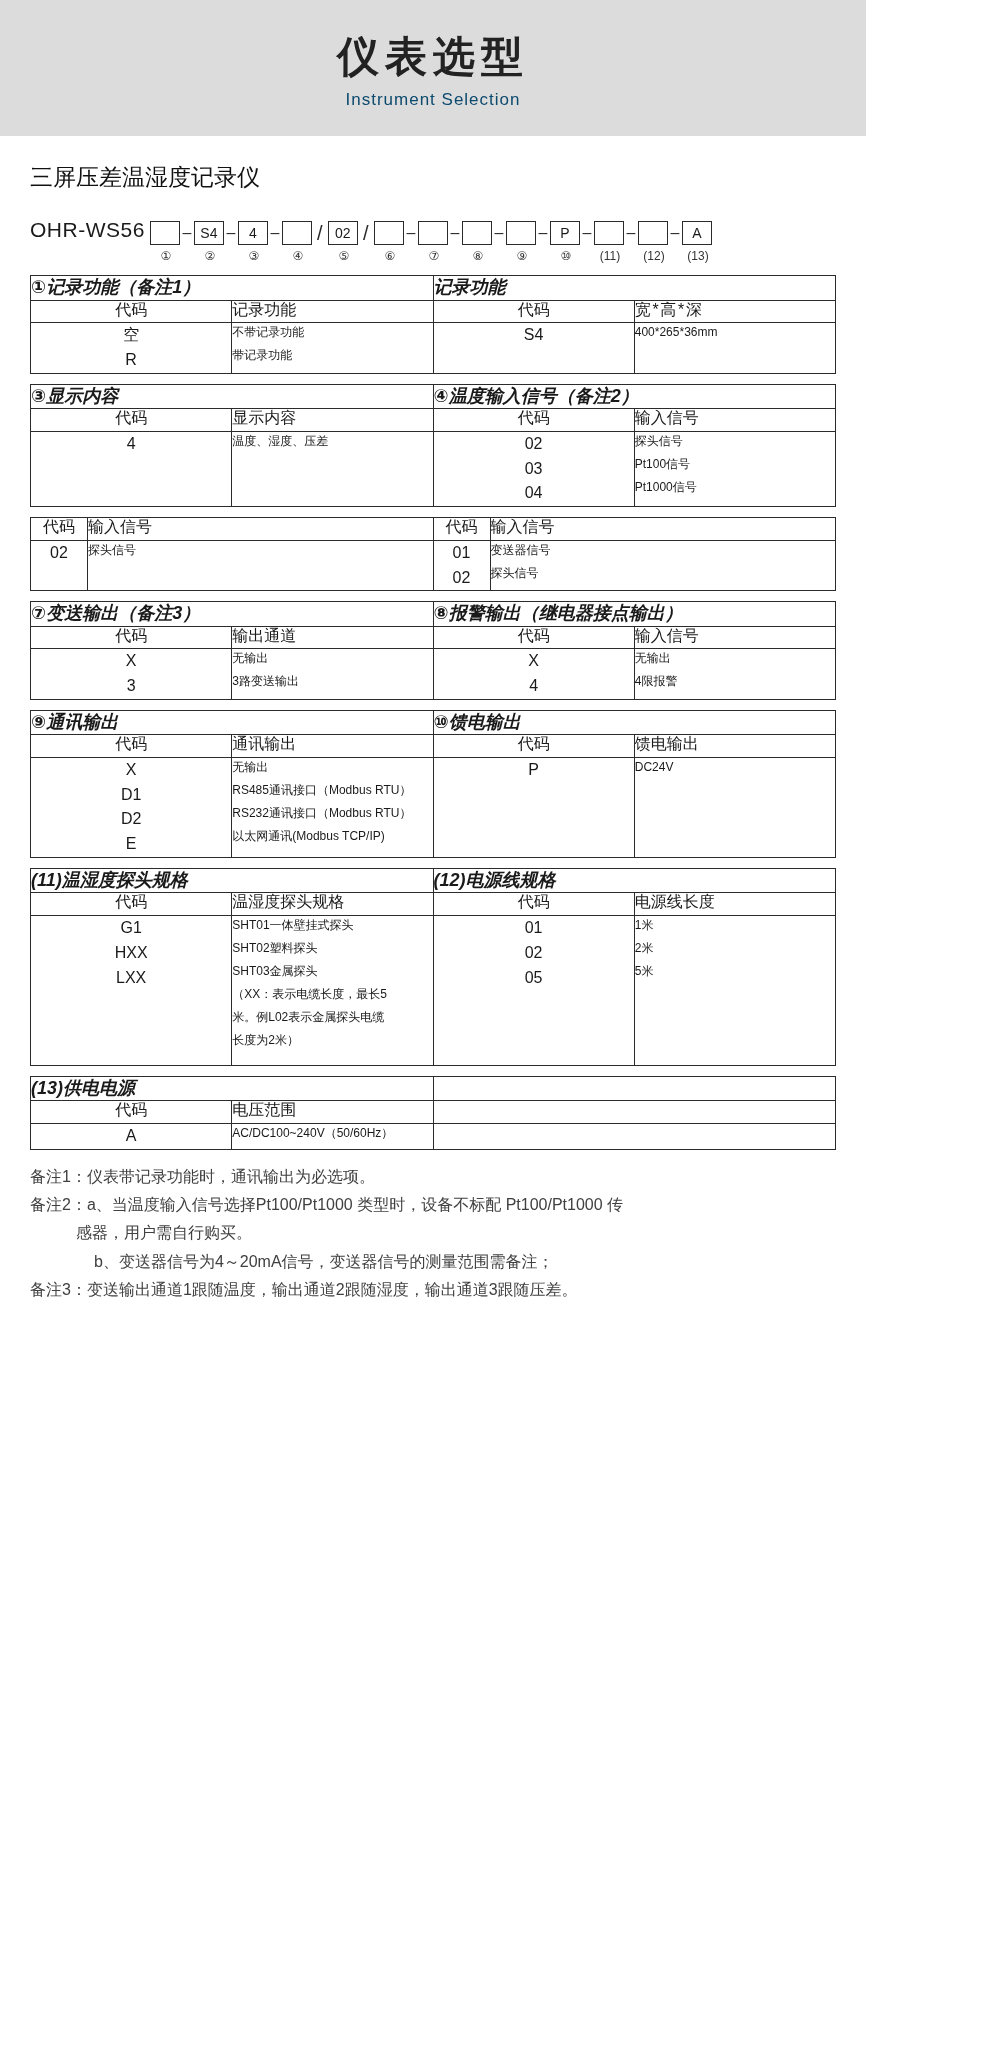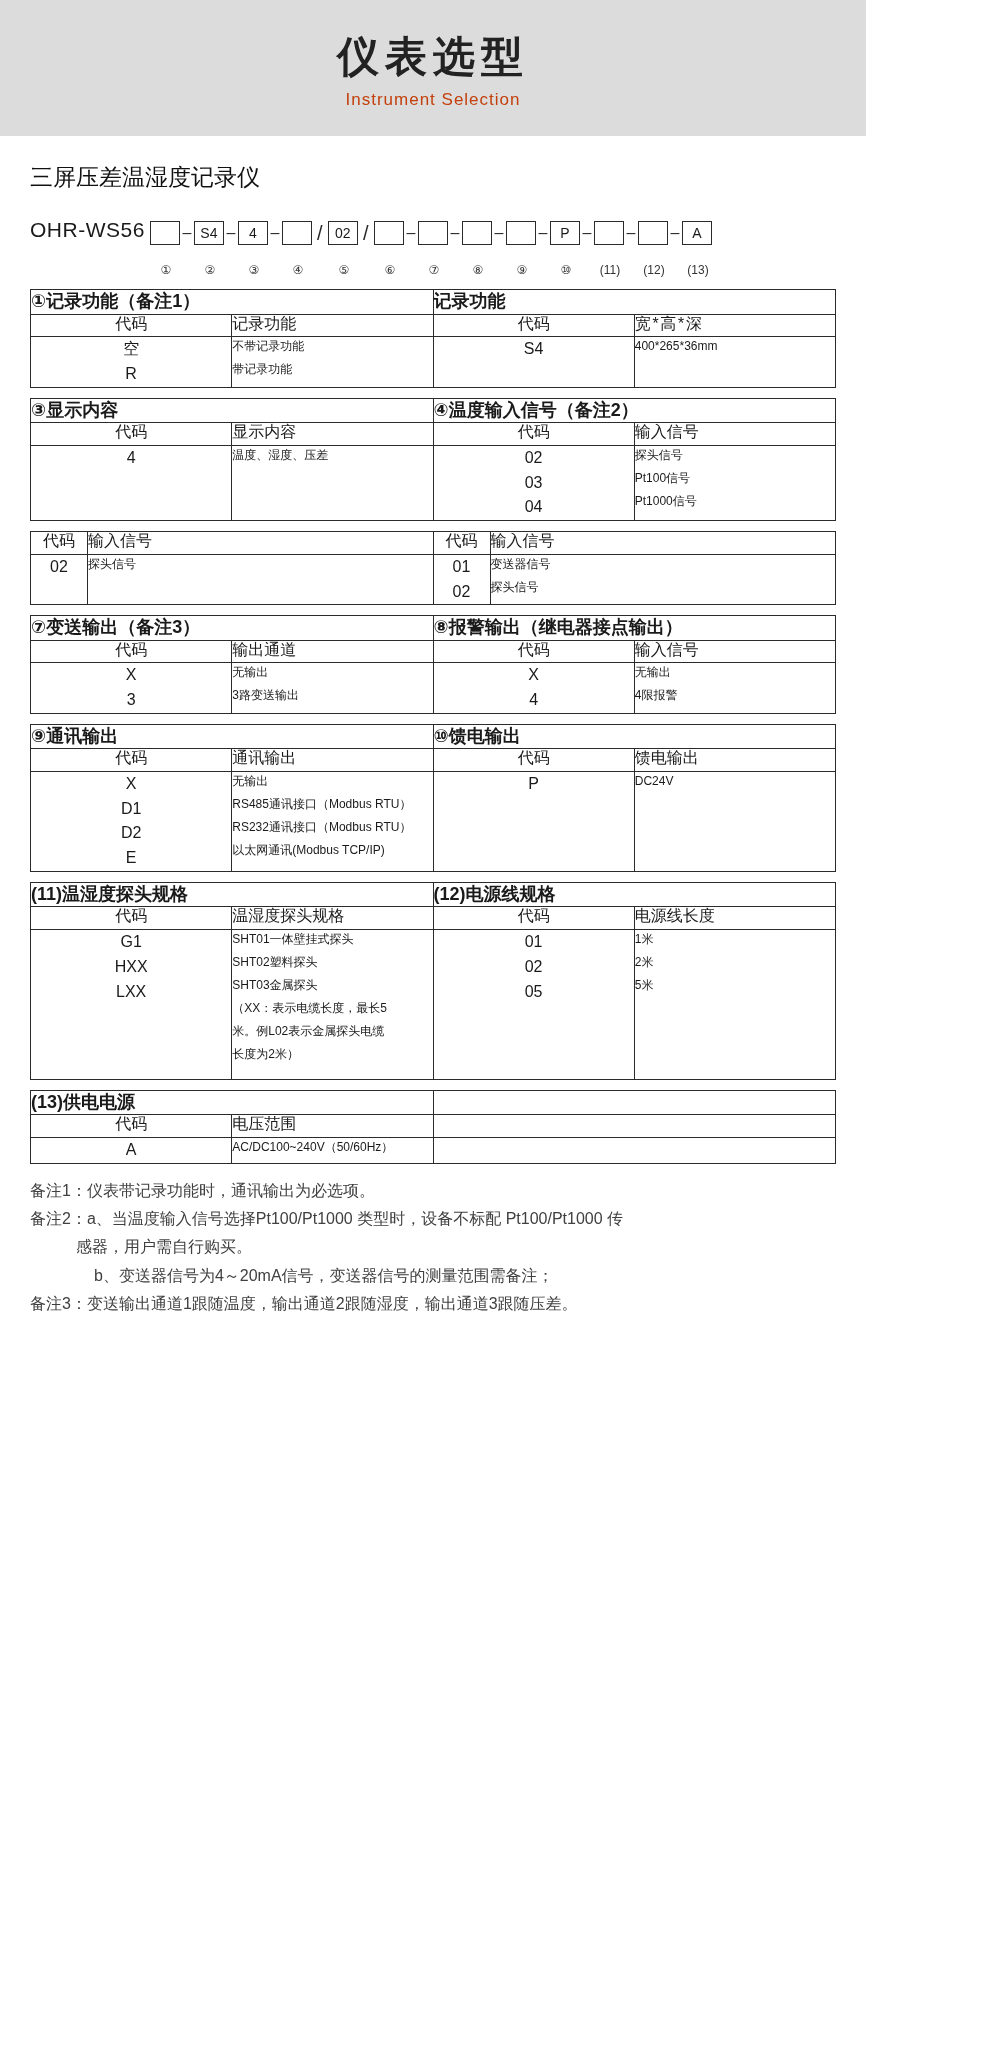--- a/index.html
+++ b/index.html
@@ -22,39 +22,39 @@
     margin:0;
     font-size:42px;
     font-weight:700;
     letter-spacing:6px;
     color:#222;
     line-height:1.1;
   }
   .header .sub{
     margin-top:10px;
     font-size:17px;
-    color:#c2410c;
+    color:#0c4a6e;
     letter-spacing:1px;
   }
 
   
   .content{padding:0 30px;}
 
   .model-title{
     font-size:23px;
     font-weight:400;
     margin:26px 0 18px 0;
     color:#111;
   }
 
   
   .codeline{
     display:flex;
     align-items:flex-end;
-    margin-bottom:18px;
+    margin-bottom:4px;
     height:34px;
   }
   .codeline .prefix{
     font-size:21px;
     letter-spacing:0.5px;
     margin-right:4px;
     white-space:nowrap;
     line-height:26px;
     padding-bottom:2px;
   }
@@ -101,20 +101,21 @@
   table.grid td{
     border:1px solid #2b2b2b;
     vertical-align:top;
     padding:0;
   }
   .sect-head{
     font-weight:700;
     font-size:18px;
     padding:7px 10px 7px 10px;
     line-height:1.3;
+    font-style:italic;
   }
   .colhdr{
     padding:6px 8px;
     font-size:16px;
     line-height:1.35;
     font-family:Liberation Mono, monospace;
   }
   .cellcode{
     text-align:center;
     padding:6px 4px;

